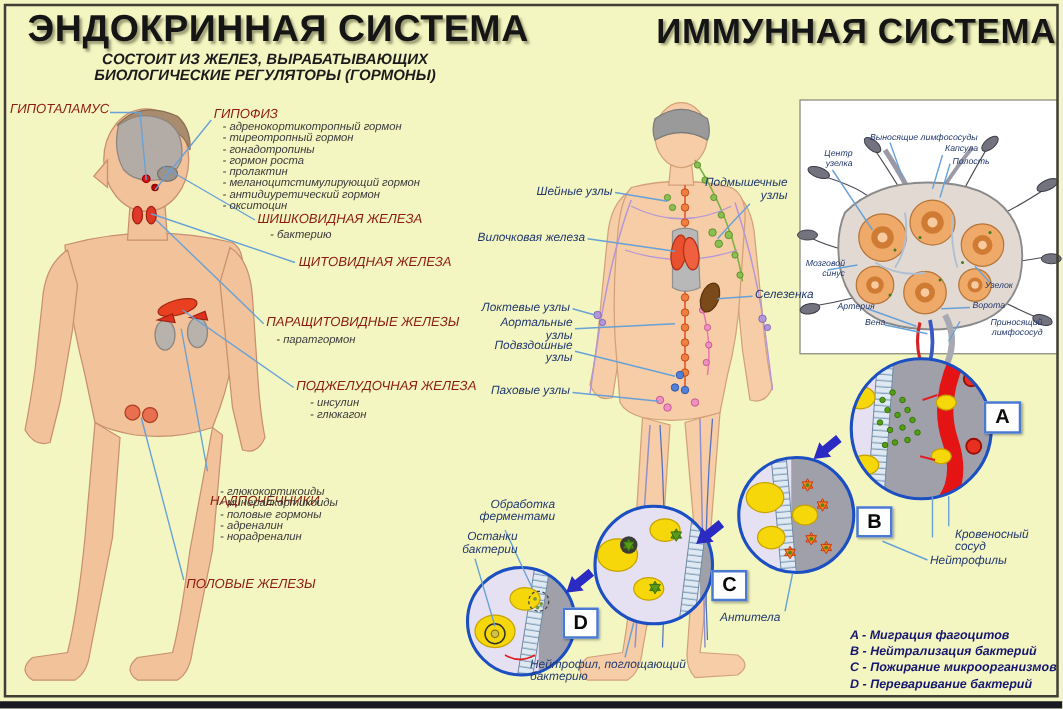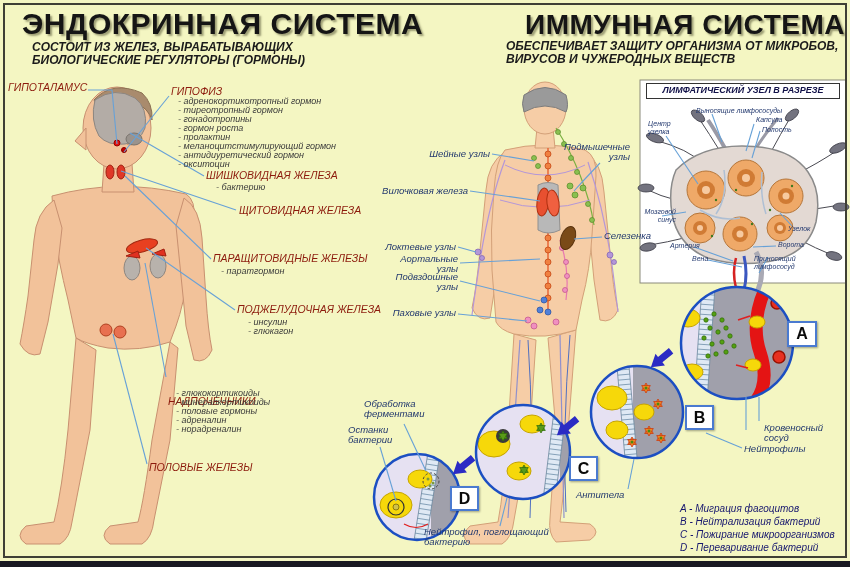--- a/index.html
+++ b/index.html
@@ -1,33 +1,33 @@
 <!DOCTYPE html>
 <html><head>
 <meta charset="utf-8">
 <style>
   html,body{margin:0;padding:0;background:#e8e8e0}
   .poster{position:relative;width:850px;height:567px;background:#f4f6c2;font-family:"Liberation Sans",sans-serif;overflow:hidden}
   .abs{position:absolute}
   .frame{position:absolute;left:3px;top:3px;right:3px;bottom:9px;border:2px solid #3f3f35;pointer-events:none}
   .bottom-bar{position:absolute;left:0;right:0;bottom:0;height:6px;background:#191922}
   .title{font-weight:bold;color:#151515;text-align:center;text-shadow:2px 2px 2px rgba(70,70,40,.5);letter-spacing:.5px;white-space:nowrap}
-  .subtitle{font-weight:bold;font-style:italic;color:#1b1b1b;text-align:left;font-size:12px;line-height:13px}
+  .subtitle{font-weight:bold;font-style:italic;color:#1b1b1b;text-align:center;font-size:12px;line-height:13px}
   .gh{font-weight:normal;font-style:italic;color:#8c1a0c;font-size:10.5px;white-space:nowrap}
   .hi{font-style:italic;color:#3a3a3a;font-size:9px;line-height:9px;white-space:nowrap}
   .hi::before{content:"- "}
   .il{font-style:italic;color:#22386e;font-size:9.5px;line-height:10px}
   .ir{text-align:right}
   .insl{font-style:italic;color:#22386e;font-size:7px;line-height:7.5px}
   .inst{font-weight:bold;font-style:italic;color:#101048;font-size:9px;text-align:center;background:#fff;border:1px solid #333;line-height:13px}
   .ph{font-style:italic;color:#22386e;font-size:9.5px;line-height:10px}
   .stg-t{font-weight:bold;color:#0d1160;font-size:13px;white-space:nowrap}
-  .stg-i{font-weight:normal;font-style:italic;color:#16166e;font-size:10px;line-height:11px;margin-bottom:2px;white-space:nowrap}
+  .stg-i{font-weight:bold;font-style:italic;color:#16166e;font-size:10px;line-height:11px;margin-bottom:2px;white-space:nowrap}
   .badge{background:#fff;border:2px solid #4a7ad0;color:#0a0a0a;font-weight:bold;font-size:16px;text-align:center;box-shadow:1px 1px 2px rgba(0,0,0,.35)}
-  .ctr{text-align:left}
+  .ctr{text-align:right}
 </style>
 </head>
 <body>
 
 <div class="poster">
 
   <svg class="abs" style="left:0;top:0" width="850" height="567" viewBox="0 0 850 567">
     <defs>
       <pattern id="bricks" width="6" height="5" patternUnits="userSpaceOnUse">
         <rect width="6" height="5" fill="#dfe9f4"></rect>
@@ -406,23 +406,21 @@
     <div class="hi">глюкокортикоиды</div>
     <div class="hi">минералкортикоиды</div>
     <div class="hi">половые гормоны</div>
     <div class="hi">адреналин</div>
     <div class="hi">норадреналин</div>
   </div>
 
   <div class="abs gh" style="left:149px;top:461px">ПОЛОВЫЕ ЖЕЛЕЗЫ</div>
 
   <div class="abs title" style="left:520px;top:9px;width:330px;font-size:28px">ИММУННАЯ СИСТЕМА</div>
-  <div class="abs subtitle" style="left:506px;top:40px;width:340px">ОБЕСПЕЧИВАЕТ ЗАЩИТУ ОРГАНИЗМА ОТ МИКРОБОВ, ВИРУСОВ И ЧУЖЕРОДНЫХ ВЕЩЕСТВ</div>
-
-  <div class="abs inst" style="left:646px;top:83px;width:192px;height:14px">ЛИМФАТИЧЕСКИЙ УЗЕЛ В РАЗРЕЗЕ</div>
+
   <div class="abs insl" style="left:696px;top:107px;width:90px">Выносящие лимфососуды</div>
   <div class="abs insl" style="left:756px;top:116px">Капсула</div>
   <div class="abs insl" style="left:762px;top:126px">Полость</div>
   <div class="abs insl ctr" style="left:648px;top:120px;width:34px">Центр узелка</div>
   <div class="abs insl ir" style="left:636px;top:208px;width:40px">Мозговой синус</div>
   <div class="abs insl" style="left:788px;top:225px">Узелок</div>
   <div class="abs insl" style="left:670px;top:242px">Артерия</div>
   <div class="abs insl" style="left:778px;top:241px">Ворота</div>
   <div class="abs insl" style="left:692px;top:255px">Вена</div>
   <div class="abs insl ctr" style="left:754px;top:255px;width:80px">Приносящий лимфососуд</div>

